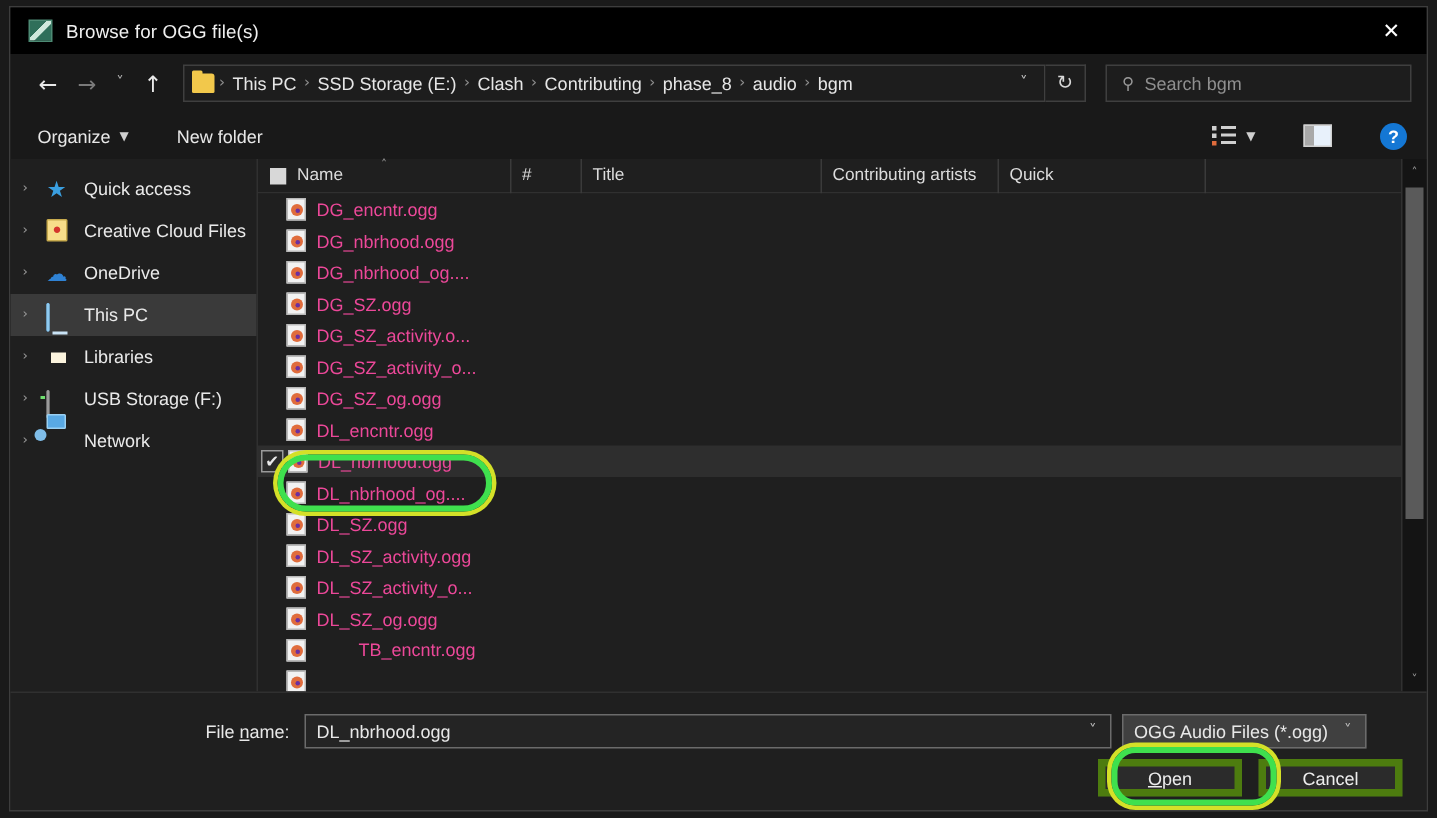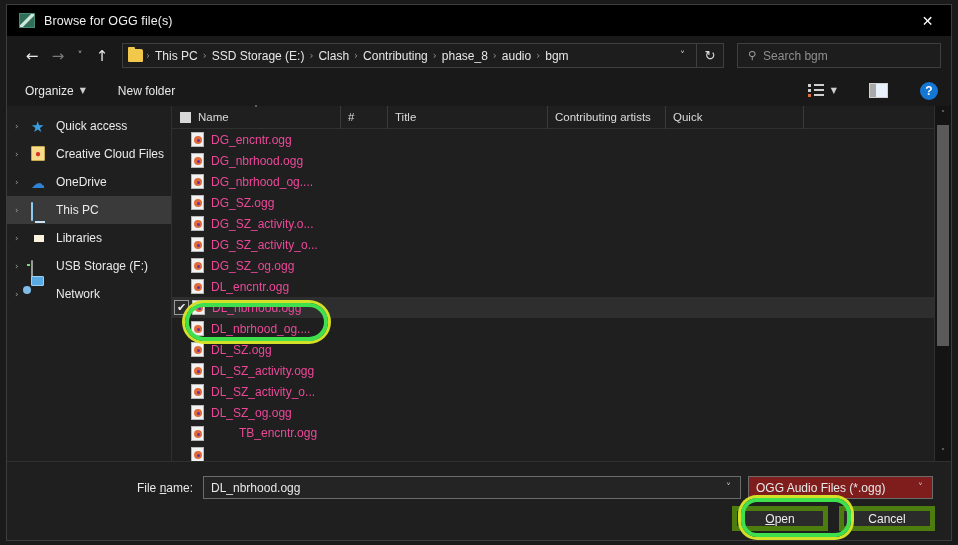--- a/index.html
+++ b/index.html
@@ -370,24 +370,24 @@
     background: #242424;
     display: flex; align-items: center;
     flex: 0 0 auto;
   }
   .fname-value { color: #e8e8e8; font-size: 12px; padding-left: 7px; flex: 1 1 auto; }
   .fname-chev, .ftype-chev {
     color: #c0c0c0; font-size: 10px; padding: 0 9px;
     font-family: "DejaVu Sans", sans-serif;
   }
   .ftype-select {
-    width: 185px; height: 23px;
+    width: 163px; height: 23px;
     margin-left: 7px;
     border: 1px solid #6b6b6b;
-    background: #7f1d1d;
+    background: #404040;
     display: flex; align-items: center;
     flex: 0 0 auto;
   }
   .ftype-value { color: #e8e8e8; font-size: 12px; padding-left: 7px; flex: 1 1 auto; }
 
   .btn-row {
     position: absolute;
     right: 16px; top: 44px;
     display: flex;
     align-items: center;

